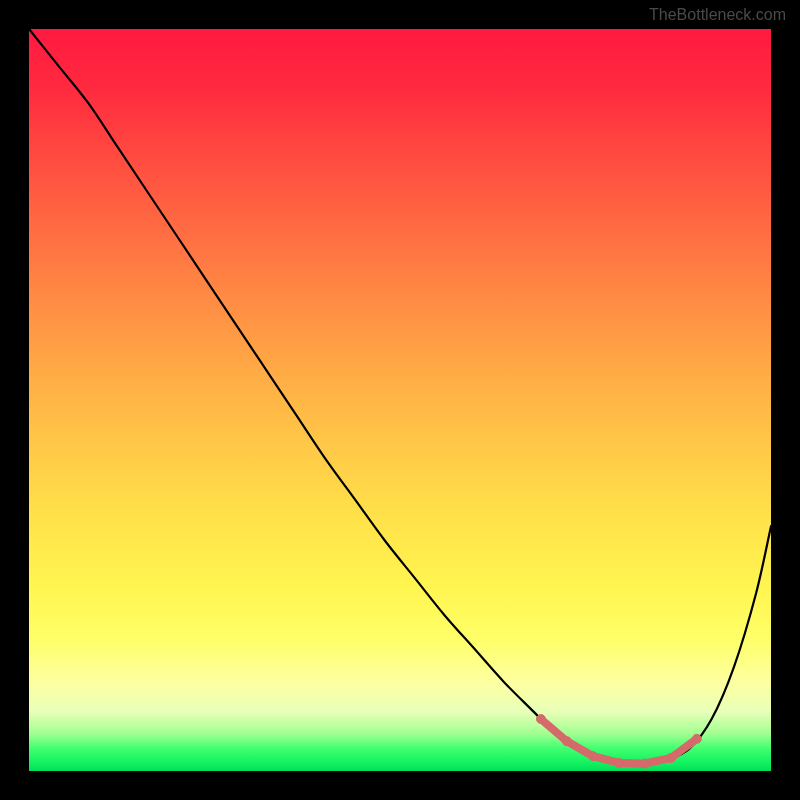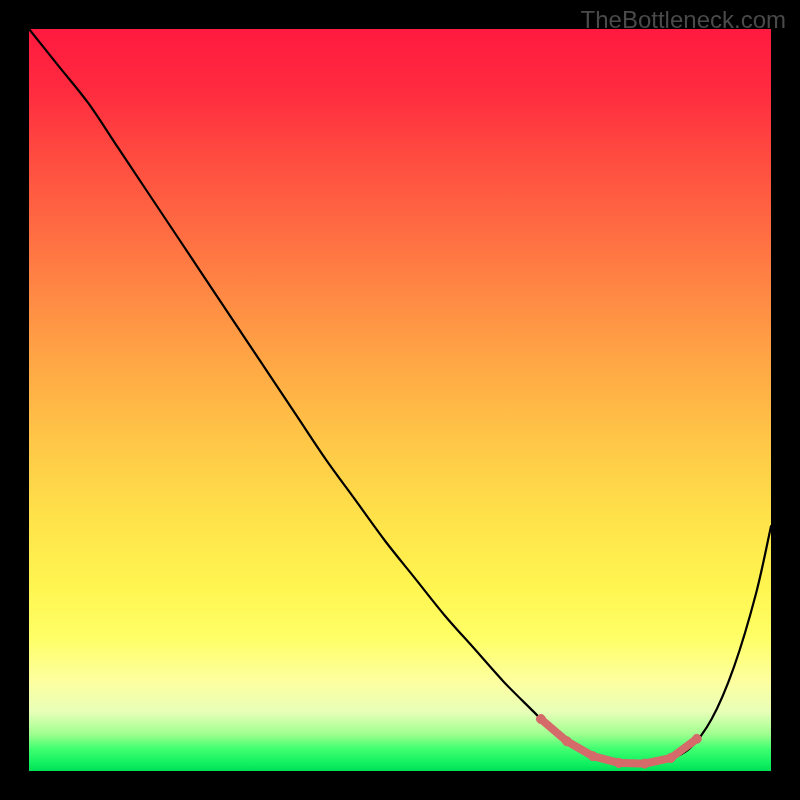--- a/index.html
+++ b/index.html
@@ -8,21 +8,21 @@
     height: 800px;
     background: #000;
     position: relative;
     font-family: Arial, Helvetica, sans-serif;
   }
   .watermark {
     position: absolute;
     top: 6px;
     right: 14px;
     color: #4a4a4a;
-    font-size: 24px;
+    font-size: 16px;
     font-weight: 500;
     z-index: 10;
   }
   .plot-area {
     position: absolute;
     left: 29px;
     top: 29px;
     width: 742px;
     height: 742px;
     background: linear-gradient(to bottom,

